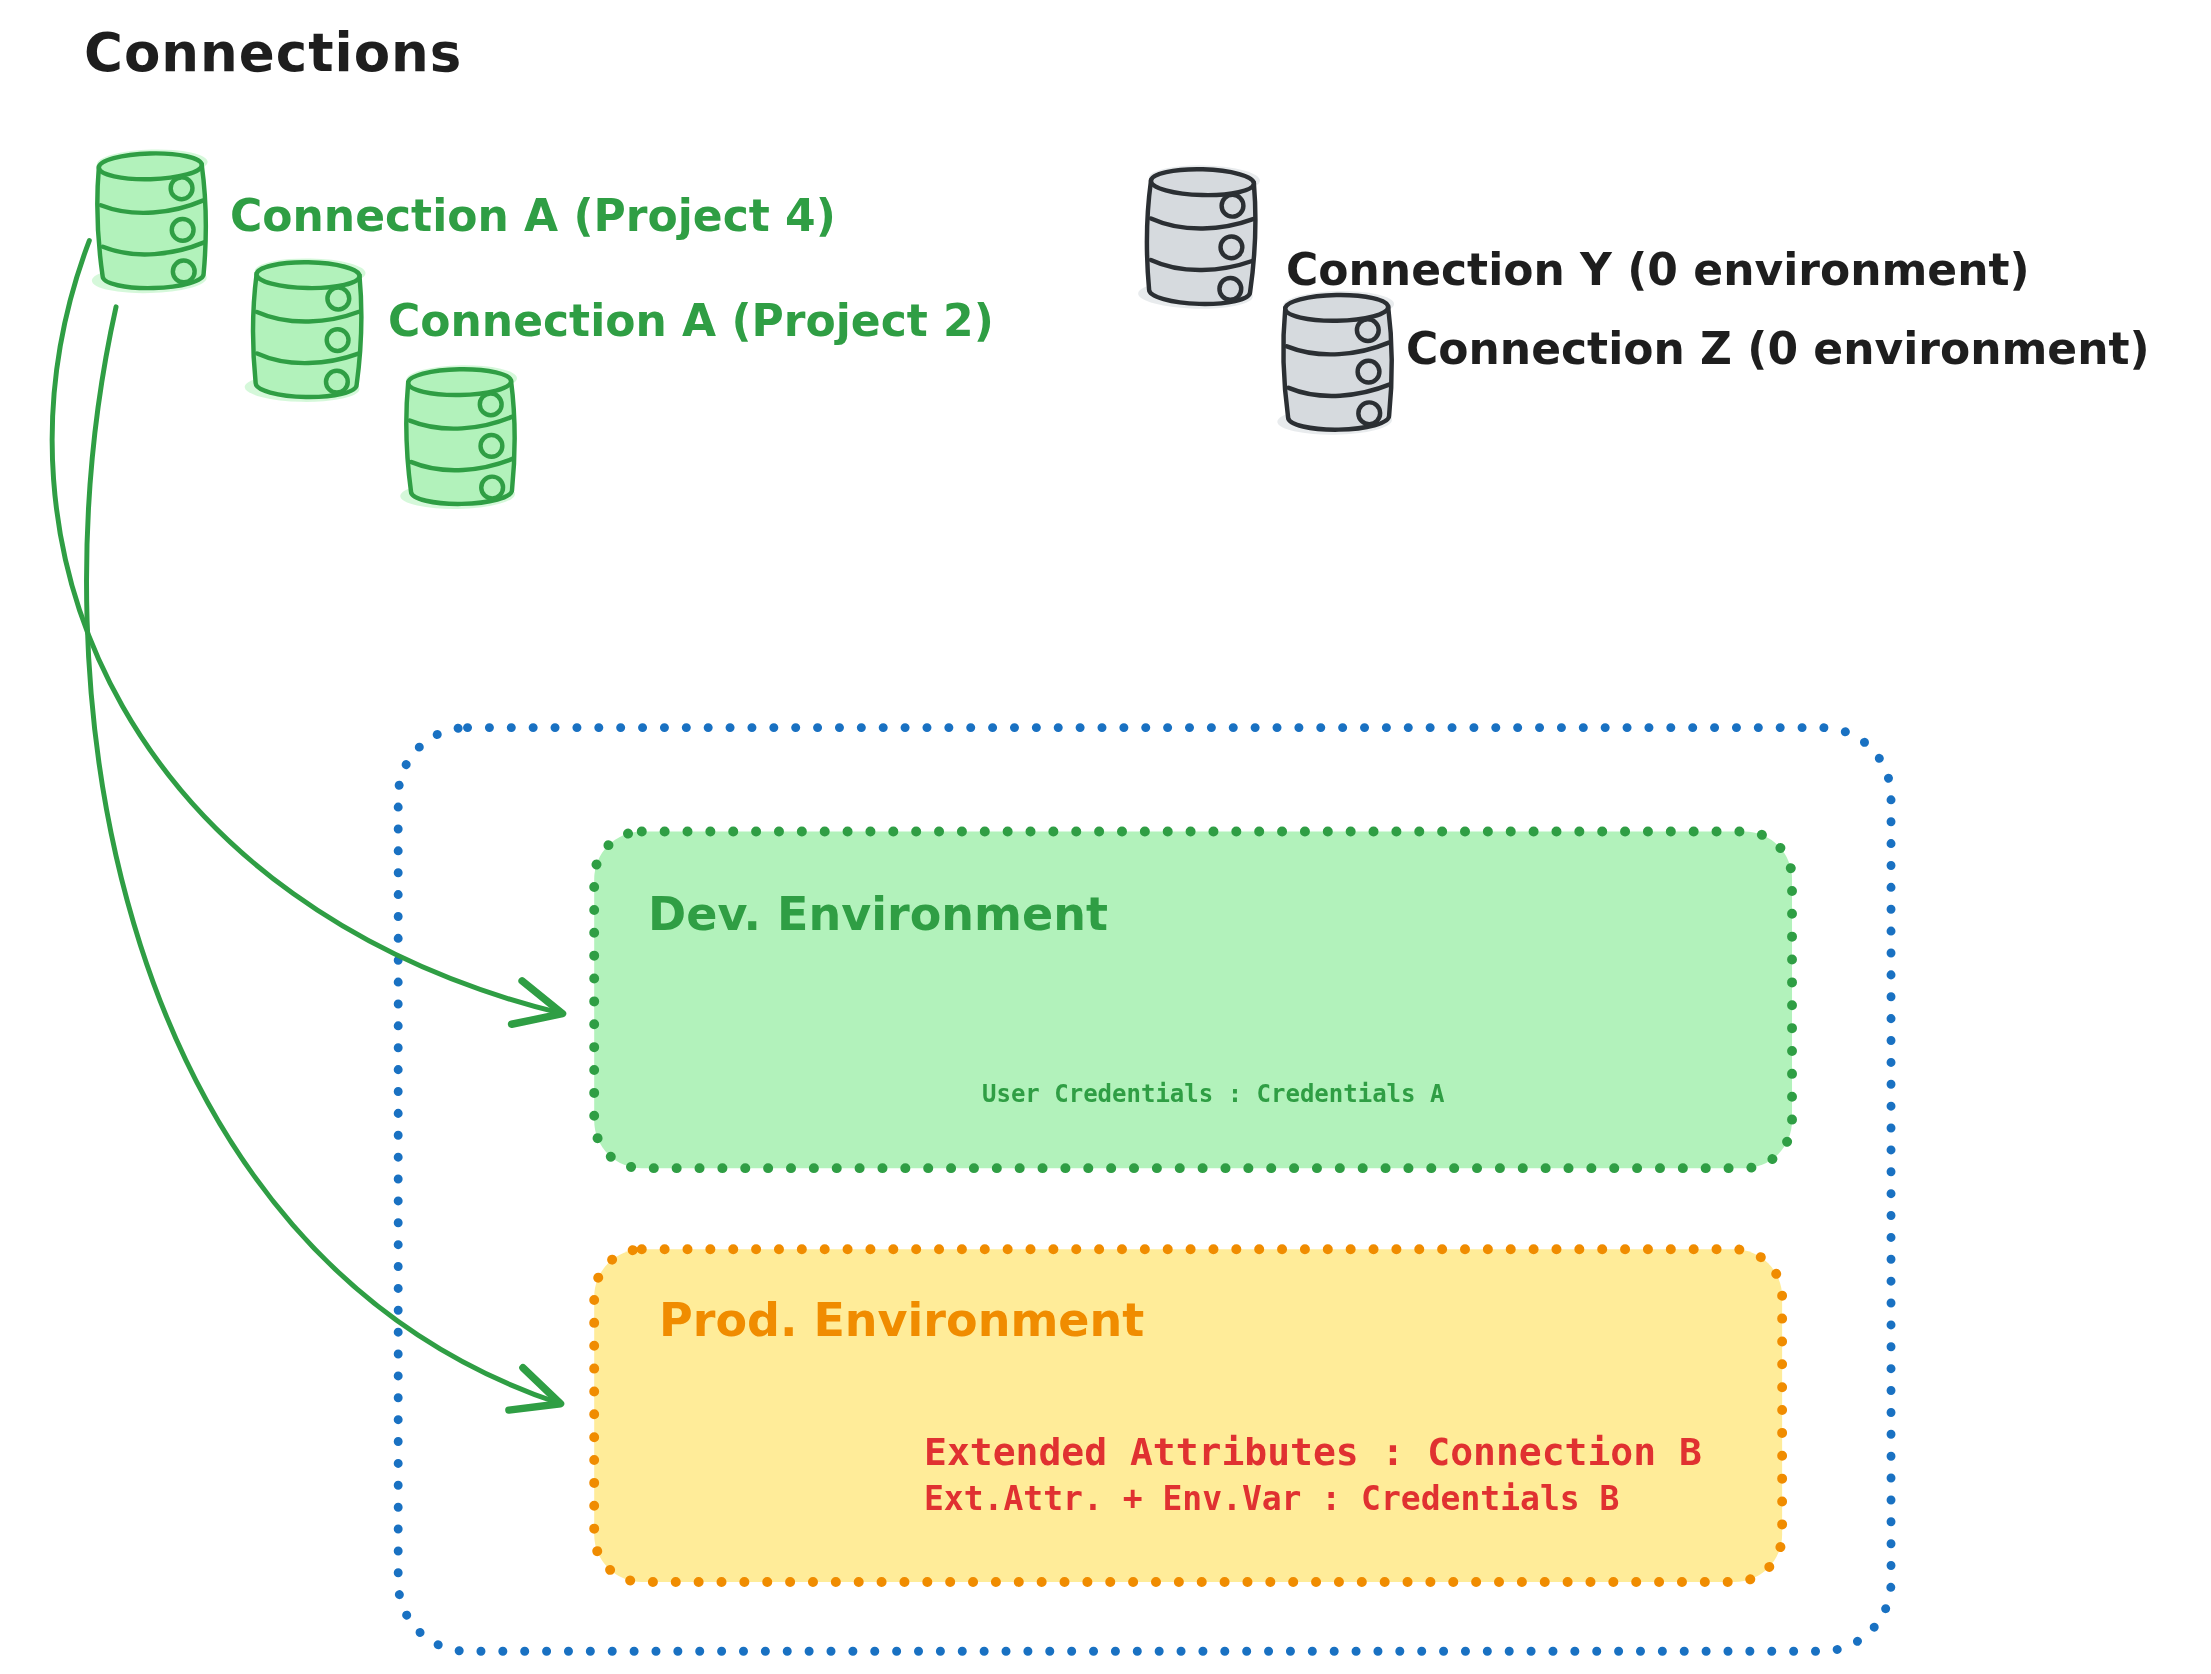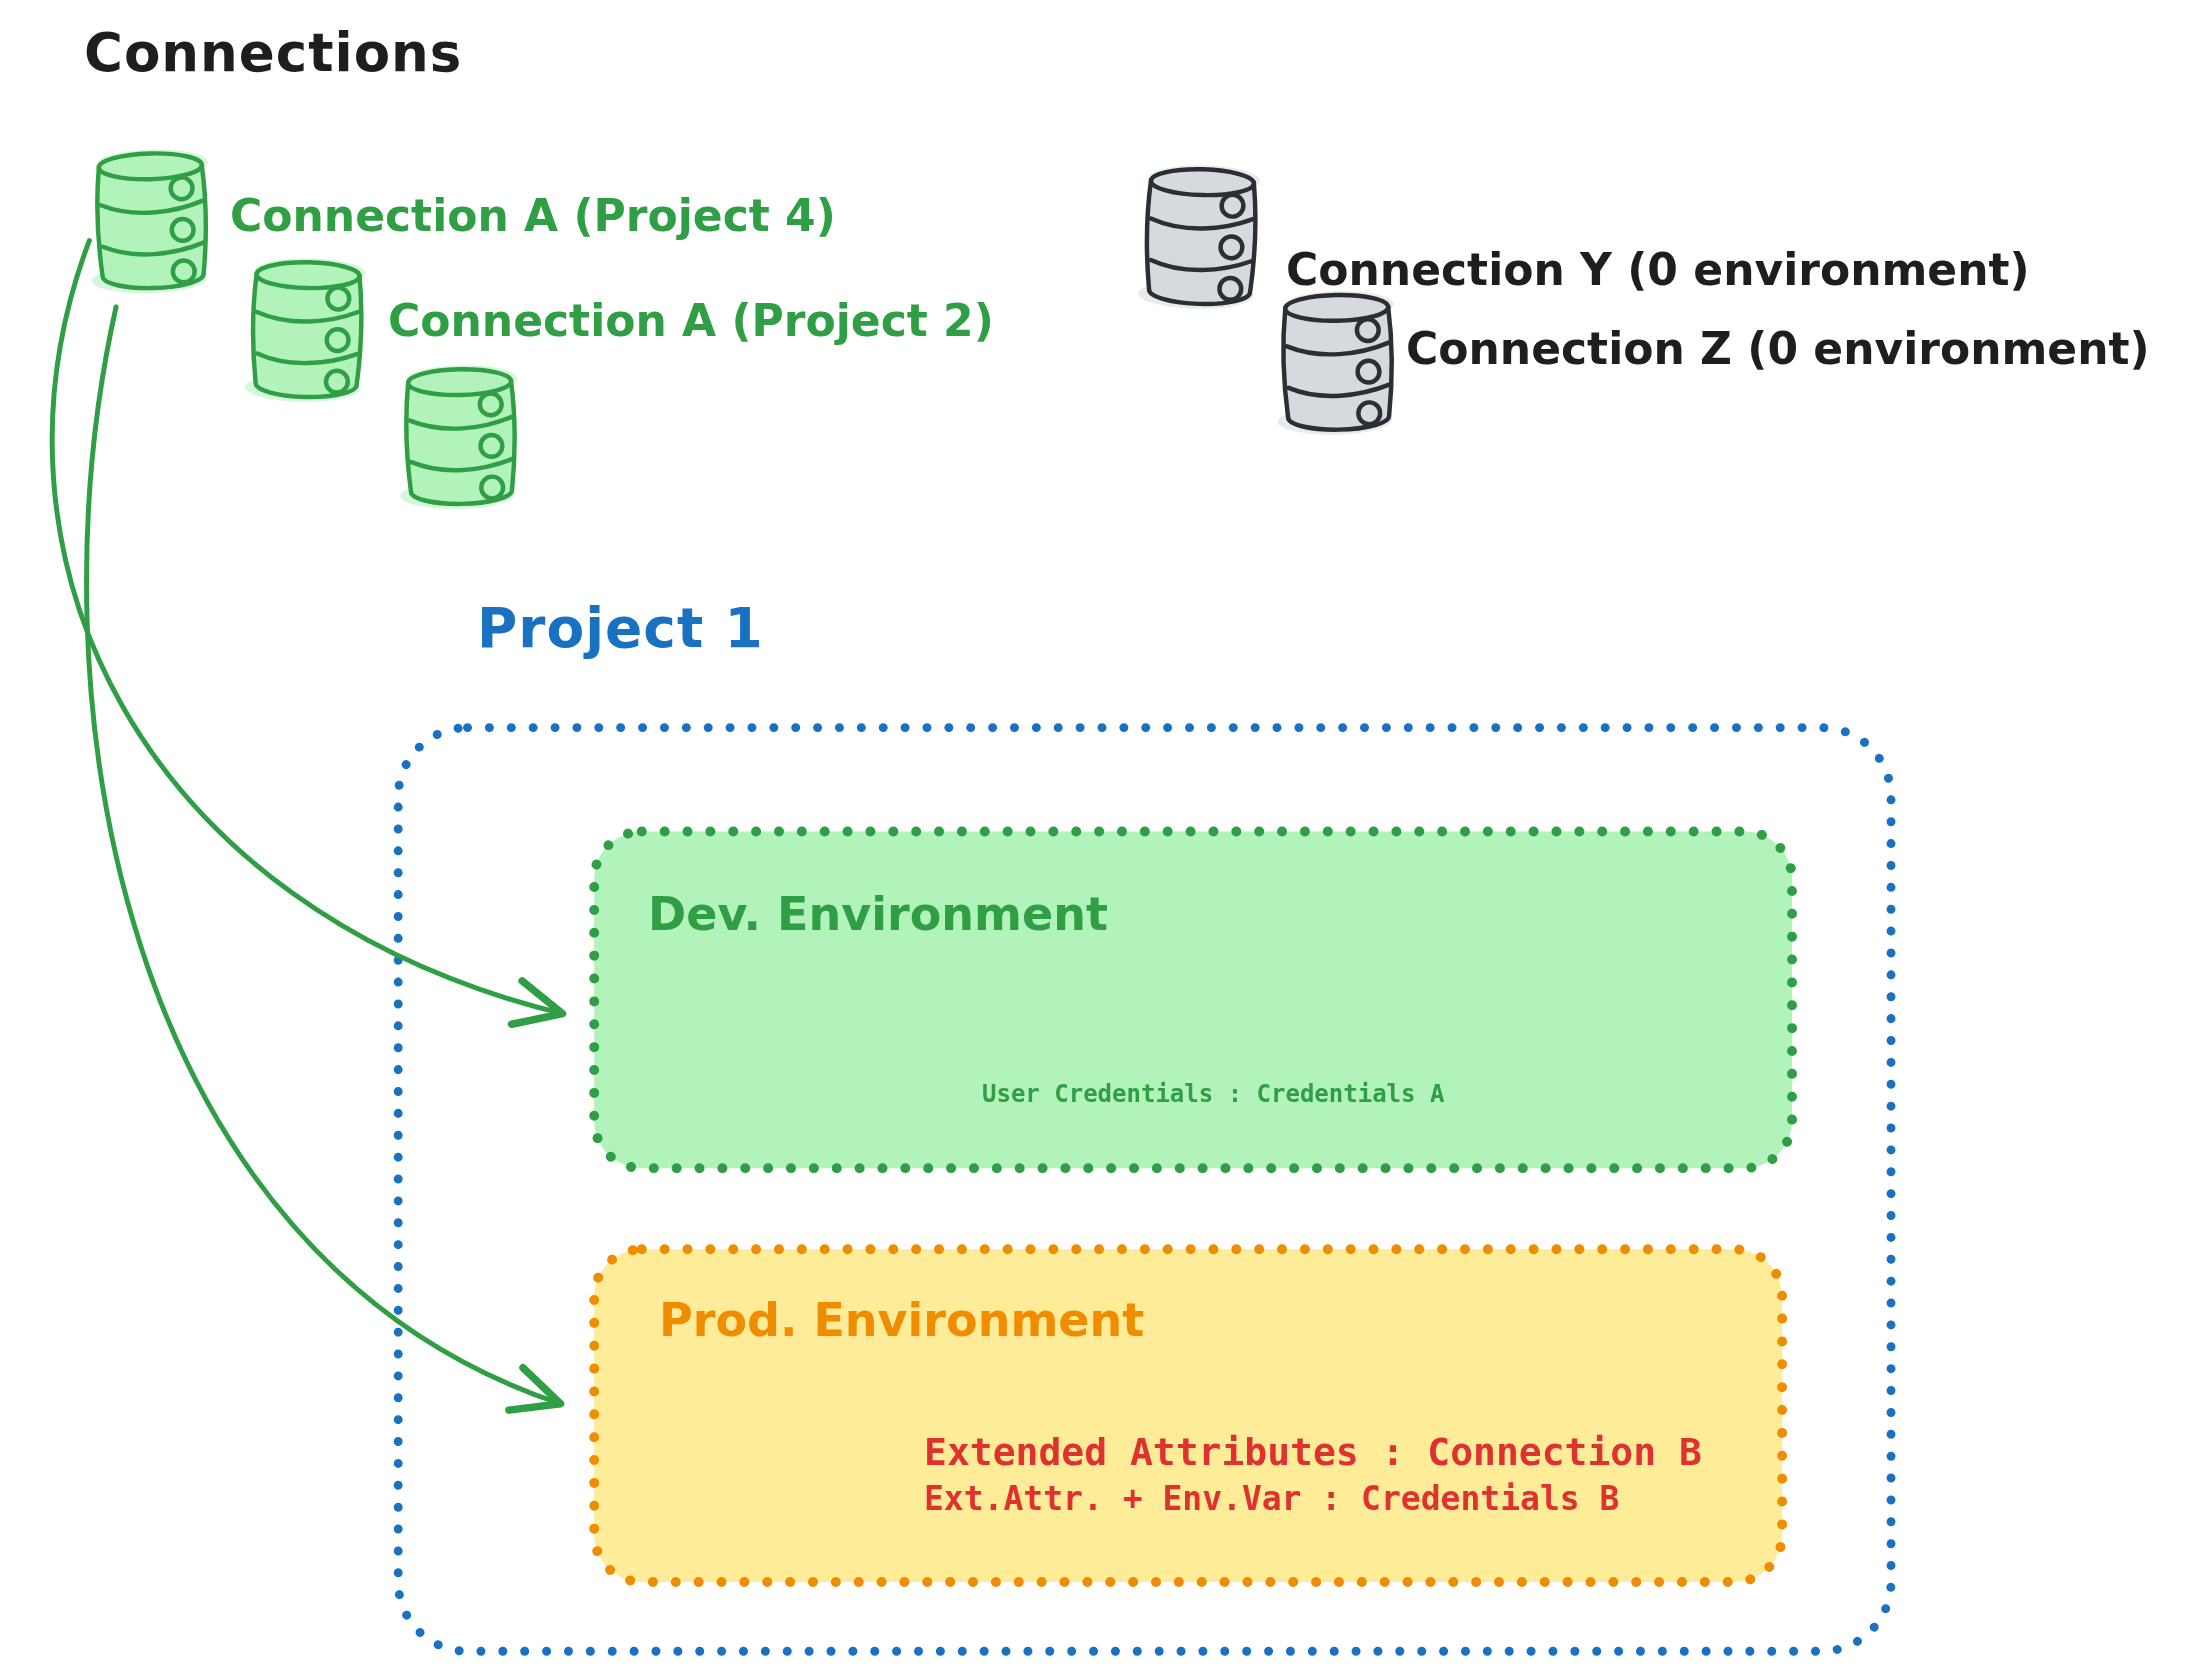--- a/index.html
+++ b/index.html
@@ -88,21 +88,20 @@
   </svg>
 
   <div class="t hand title-main">Connections</div>
 
   <div class="t lbl-green lbl-g1">Connection A (Project 4)</div>
   <div class="t lbl-green lbl-g2">Connection A (Project 2)</div>
 
   <div class="t lbl-ink lbl-y">Connection Y (0 environment)</div>
   <div class="t lbl-ink lbl-z">Connection Z (0 environment)</div>
 
-  <div class="t hand project-title">Project 1</div>
 
   <div class="t hand dev-title">Dev. Environment</div>
   <div class="t mono dev-cred">User Credentials : Credentials A</div>
 
   <div class="t mono prod-line1">Extended Attributes : Connection B</div>
   <div class="t hand prod-title">Prod. Environment</div>
   <div class="t mono prod-line2">Ext.Attr. + Env.Var : Credentials B</div>
 
 </div>
 

